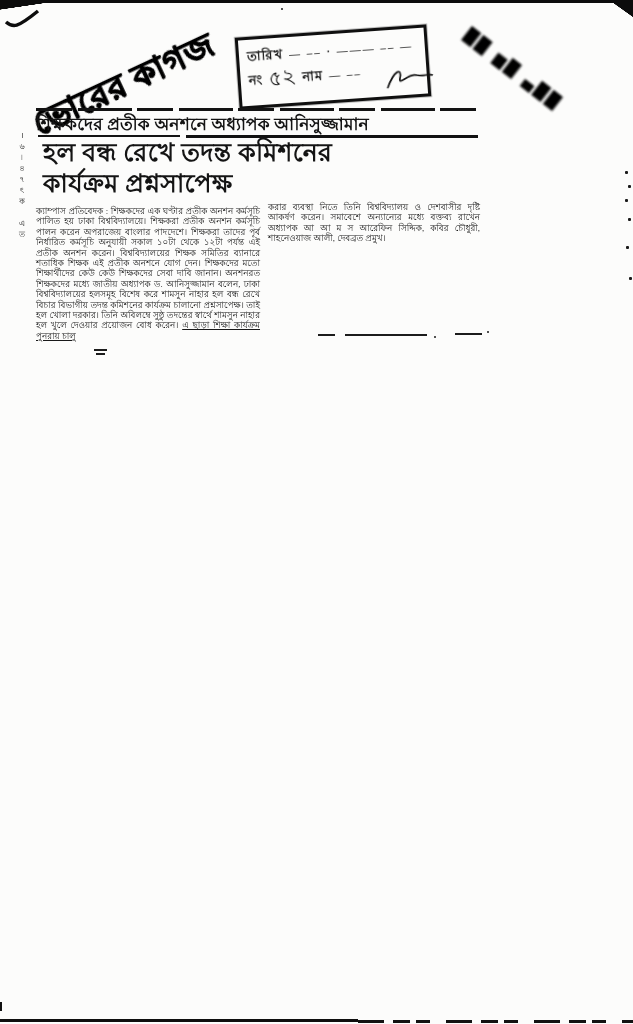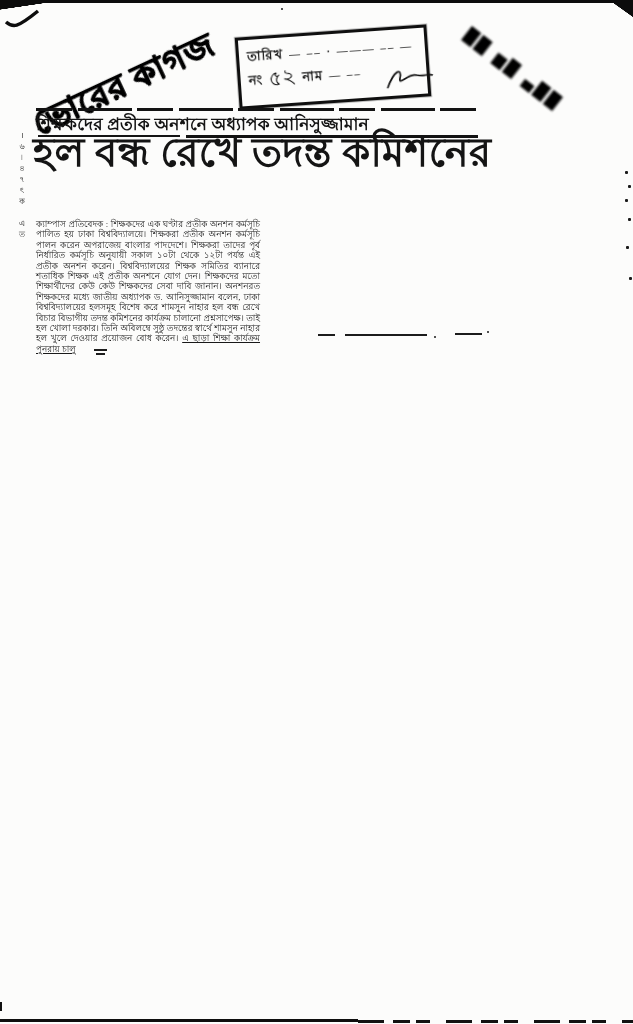--- a/index.html
+++ b/index.html
@@ -41,29 +41,29 @@
   .reg-sig{position:absolute;right:-8px;bottom:0;}
   
   .rule-kicker-top{left:36px;top:108px;width:444px;height:3px;
     background:repeating-linear-gradient(90deg,#131313 0 36px,transparent 36px 42px,
       #131313 42px 96px,transparent 96px 101px);}
   .ul-a{left:38px;top:135px;width:142px;height:2px;background:#141414;}
   .ul-b{left:186px;top:135px;width:292px;height:3px;background:#121212;}
   
   .kicker{left:36px;top:111px;width:450px;font-size:17px;font-weight:700;
     letter-spacing:.2px;white-space:nowrap;filter:blur(.15px);}
-  .headline{left:33px;top:137px;width:465px;font-size:40px;line-height:31px;
+  .headline{left:43px;top:137px;width:465px;font-size:25px;line-height:31px;
     font-weight:800;letter-spacing:.4px;filter:blur(.2px);}
   
   .margin-marks{left:15px;top:130px;width:14px;font-size:8px;line-height:11px;
     text-align:center;color:#2c2c2c;white-space:pre-line;filter:blur(.2px);}
   
   .col{font-size:8.8px;line-height:10.4px;text-align:justify;color:#191919;
     filter:blur(.3px);}
-  .col p{margin:17px 0 4px 0;}
+  .col p{margin:4px 0 4px 0;}
   .col .indent{text-indent:11px;}
   .col-left{left:36px;top:202px;width:224px;}
   .col-right{left:268px;top:198px;width:212px;}
   .u{text-decoration:underline;text-decoration-thickness:1px;}
   
   .bar{background:#1c1c1c;height:2px;}
 </style>
 </head>
 <body>
 
@@ -97,38 +97,40 @@
   </div>
 
   <div class="abs rule-kicker-top"></div>
 
   <div class="abs kicker">শিক্ষকদের প্রতীক অনশনে অধ্যাপক আনিসুজ্জামান</div>
   <div class="abs ul-a"></div>
   <div class="abs ul-b"></div>
 
   <div class="abs headline">
     <div>হল বন্ধ রেখে তদন্ত কমিশনের</div>
+    <div>কার্যক্রম প্রশ্নসাপেক্ষ</div>
   </div>
 
   <div class="abs margin-marks">।
 ৬
 ৷
 ৪
 ৭
 ৎ
 ক
  
 এ
 ত</div>
 
   <div class="abs col col-left">
     <p><span>ক্যাম্পাস প্রতিবেদক : শিক্ষকদের এক ঘণ্টার প্রতীক অনশন কর্মসূচি পালিত হয় ঢাকা বিশ্ববিদ্যালয়ে। শিক্ষকরা প্রতীক অনশন কর্মসূচি পালন করেন অপরাজেয় বাংলার পাদদেশে। শিক্ষকরা তাদের পূর্ব নির্ধারিত কর্মসূচি অনুযায়ী সকাল ১০টা থেকে ১২টা পর্যন্ত এই প্রতীক অনশন করেন। বিশ্ববিদ্যালয়ের শিক্ষক সমিতির ব্যানারে শতাধিক শিক্ষক এই প্রতীক অনশনে যোগ দেন। শিক্ষকদের মতো শিক্ষার্থীদের কেউ কেউ শিক্ষকদের সেবা দাবি জানান। অনশনরত শিক্ষকদের মধ্যে জাতীয় অধ্যাপক ড. আনিসুজ্জামান বলেন, ঢাকা বিশ্ববিদ্যালয়ের হলসমূহ বিশেষ করে শামসুন নাহার হল বন্ধ রেখে বিচার বিভাগীয় তদন্ত কমিশনের কার্যক্রম চালানো প্রশ্নসাপেক্ষ। তাই হল খোলা দরকার। তিনি অবিলম্বে সুষ্ঠু তদন্তের স্বার্থে শামসুন নাহার হল খুলে দেওয়ার প্রয়োজন বোধ করেন।</span> <span class="u">এ ছাড়া শিক্ষা কার্যক্রম পুনরায় চালু</span></p>
   </div>
 
   <div class="abs col col-right">
+    <p>করার ব্যবস্থা নিতে তিনি বিশ্ববিদ্যালয় ও দেশবাসীর দৃষ্টি আকর্ষণ করেন। সমাবেশে অন্যান্যের মধ্যে বক্তব্য রাখেন অধ্যাপক আ আ ম স আরেফিন সিদ্দিক, কবির চৌধুরী, শাহনেওয়াজ আলী, দেবব্রত প্রমুখ।</p>
   </div>
 
   <div class="abs bar" style="left:318px;top:334px;width:17px;"></div>
   <div class="abs bar" style="left:345px;top:334px;width:82px;"></div>
   <div class="abs bar" style="left:455px;top:333px;width:27px;"></div>
   <div class="abs bar" style="left:94px;top:349px;width:13px;"></div>
   <div class="abs bar" style="left:96px;top:353px;width:9px;height:1.5px;"></div>
 
   <div class="abs speck" style="left:625px;top:171px;"></div>
   <div class="abs speck" style="left:628px;top:185px;"></div>

